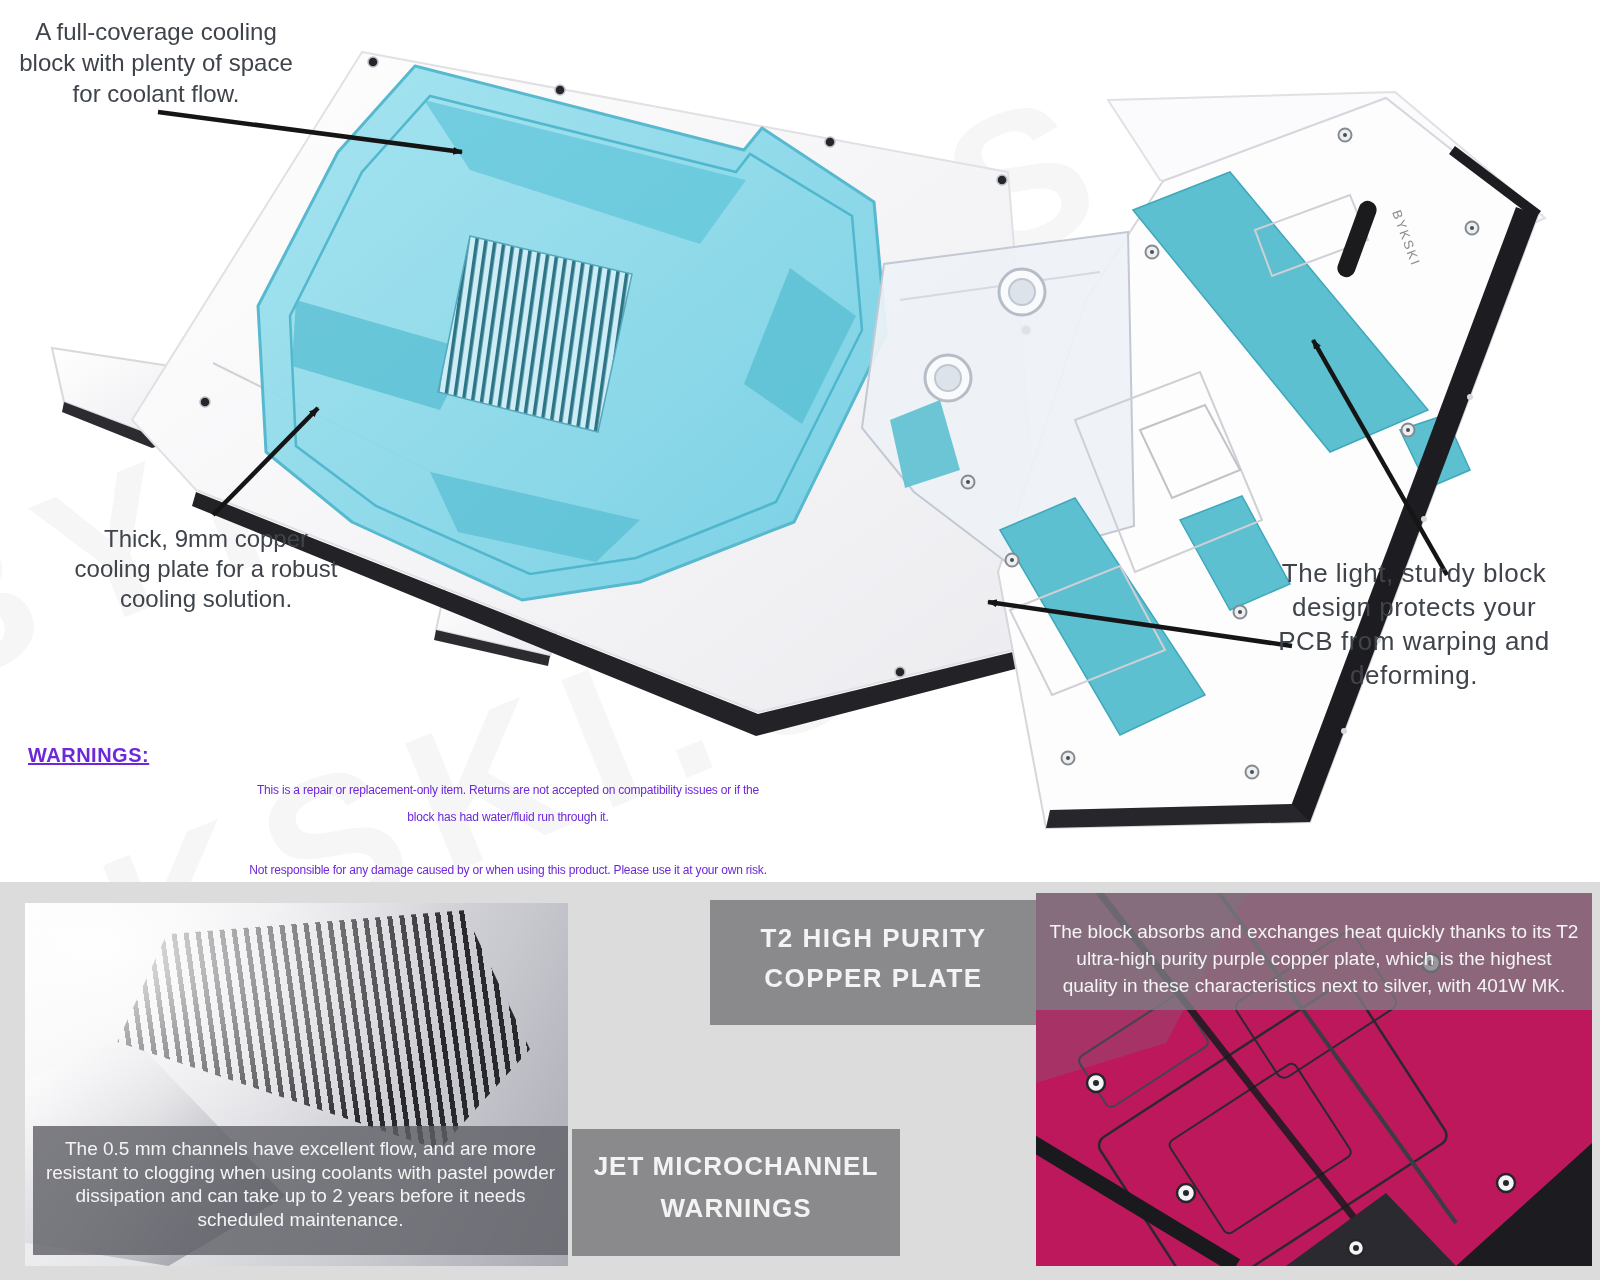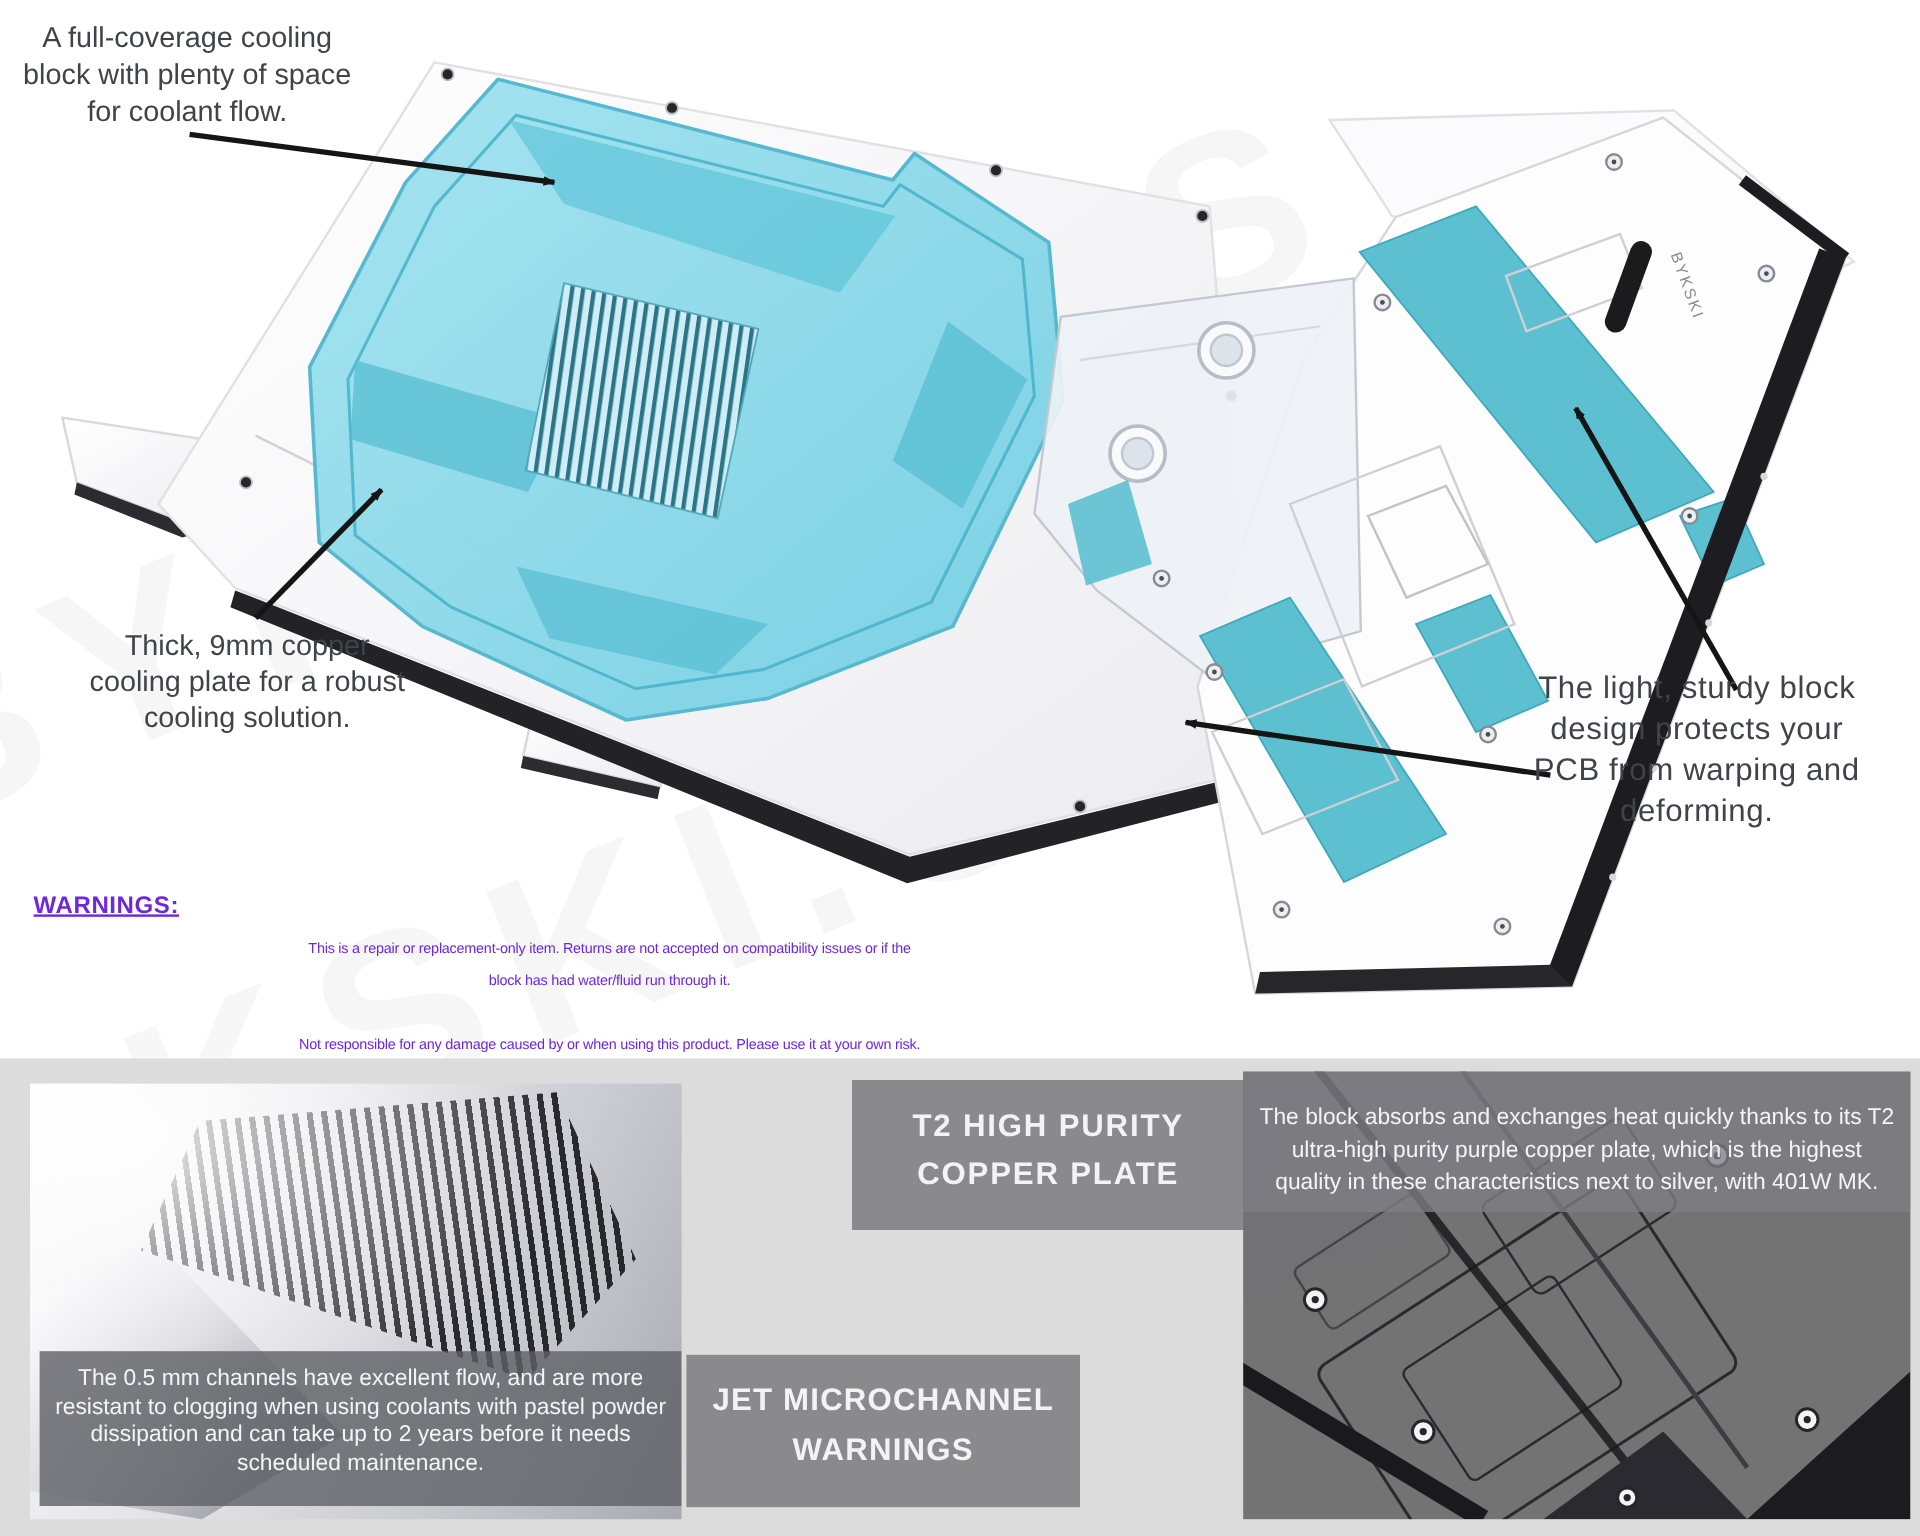--- a/index.html
+++ b/index.html
@@ -43,21 +43,21 @@
       font-size:19px;line-height:27px;padding-top:25px;box-sizing:border-box;}
 
   .gray-box{position:absolute;background:#8a8a8d;color:#f3f3f4;text-align:center;
       font-weight:bold;box-sizing:border-box;}
   .gray-box .ln{white-space:nowrap;}
   #t2-box{left:710px;top:18px;width:327px;height:125px;font-size:26px;line-height:40px;
       letter-spacing:1.5px;padding-top:18px;}
   #jet-box{left:572px;top:247px;width:328px;height:127px;font-size:26px;line-height:42px;
       letter-spacing:1px;padding-top:16px;}
 
-  #right-photo{left:1036px;top:11px;width:556px;height:373px;background:#737373;}
+  #right-photo{left:1036px;top:11px;width:556px;height:373px;background:#be185d;}
   #right-photo svg{position:absolute;left:0;top:0;}
 
   .scene{position:absolute;left:0;top:0;}
 </style>
 </head>
 <body>
 
 <div class="screen">
 
   <svg class="scene" width="1600" height="882" viewBox="0 0 1600 882">

